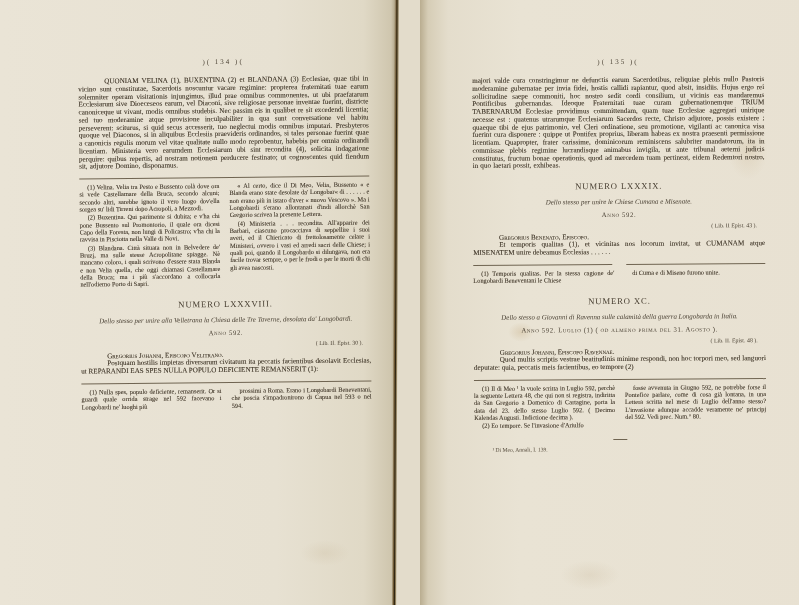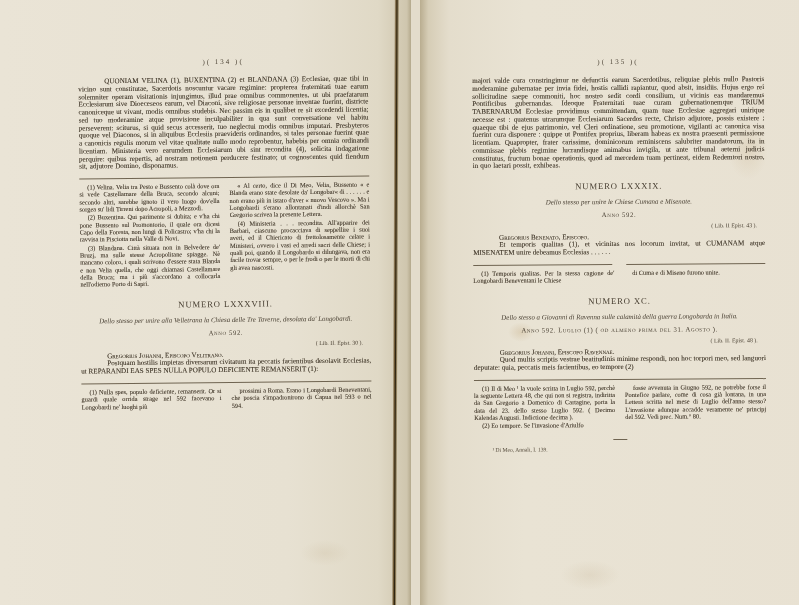--- a/index.html
+++ b/index.html
@@ -1,18 +1,18 @@
 <!DOCTYPE html>
 <html><head>
 <meta charset="utf-8">
 <style>
   html,body{margin:0;padding:0;width:799px;height:605px;overflow:hidden;
     background:#e3dccb;font-family:"Liberation Serif","DejaVu Serif",serif;}
   .book{position:relative;width:799px;height:605px;}
-  .page{position:absolute;top:0;height:605px;padding-left:16px;}
+  .page{position:absolute;top:0;height:605px;}
   .page-left{left:0;width:395px;
     background:linear-gradient(90deg,#eae4d6 0%,#e7e1d2 70%,#e0d9c6 92%,#cfc6ae 99%,#b4a98c 100%);}
   .page-right{left:420px;width:402px;
     background:linear-gradient(90deg,#b9ad90 0%,#d6cdb6 2%,#e4ddcc 7%,#e9e3d4 25%,#e8e1d2 100%);}
   .gutter{position:absolute;left:393px;top:0;width:5px;height:605px;z-index:3;
     background:linear-gradient(90deg,rgba(80,62,34,0) 0%,#6b5530 35%,#2e2410 55%,#8a7a57 75%,rgba(80,62,34,0) 100%);
     transform:rotate(0.25deg);}
   .content{position:absolute;z-index:2;color:#473e31;}
   .content-left{left:78px;top:58px;width:290px;transform:rotate(-0.6deg);transform-origin:50% 0;}
   .content-right{left:52px;top:58px;width:292px;transform:rotate(-0.35deg);transform-origin:50% 0;}

